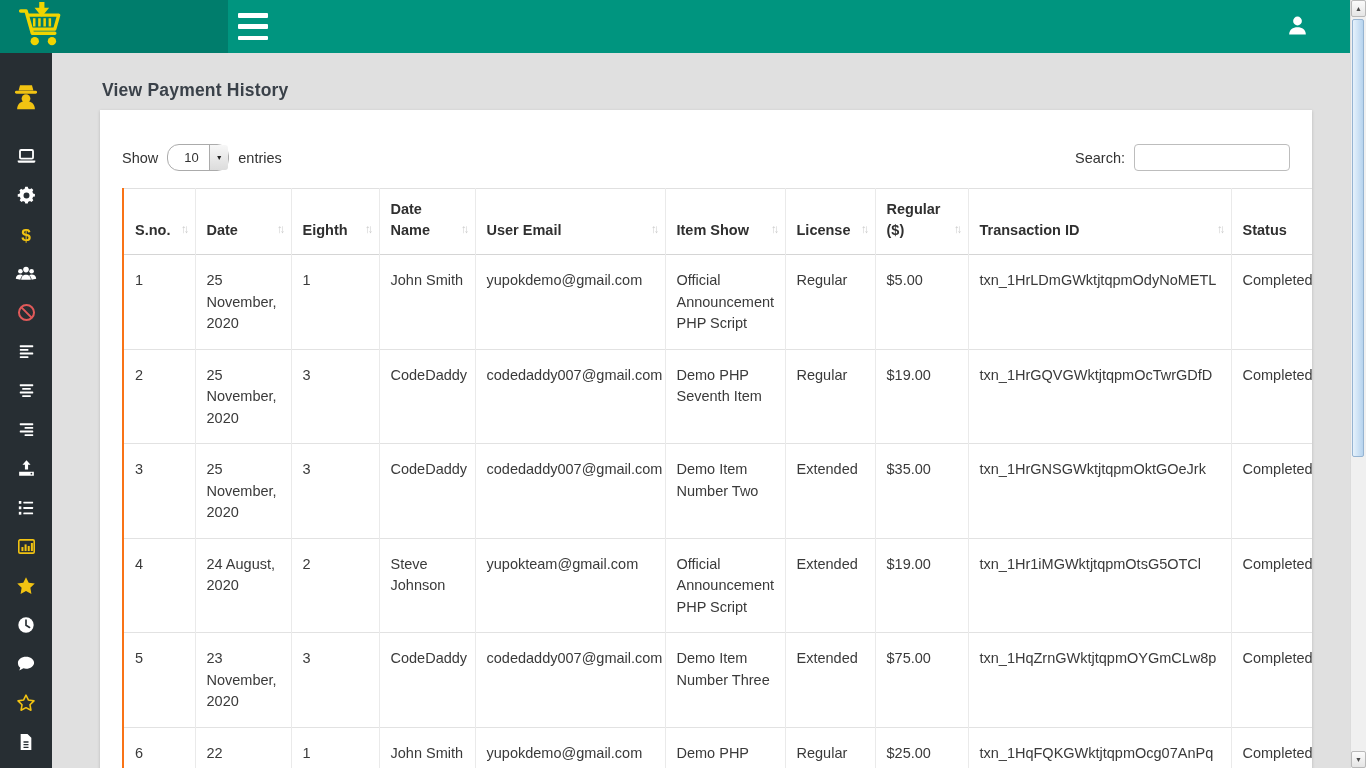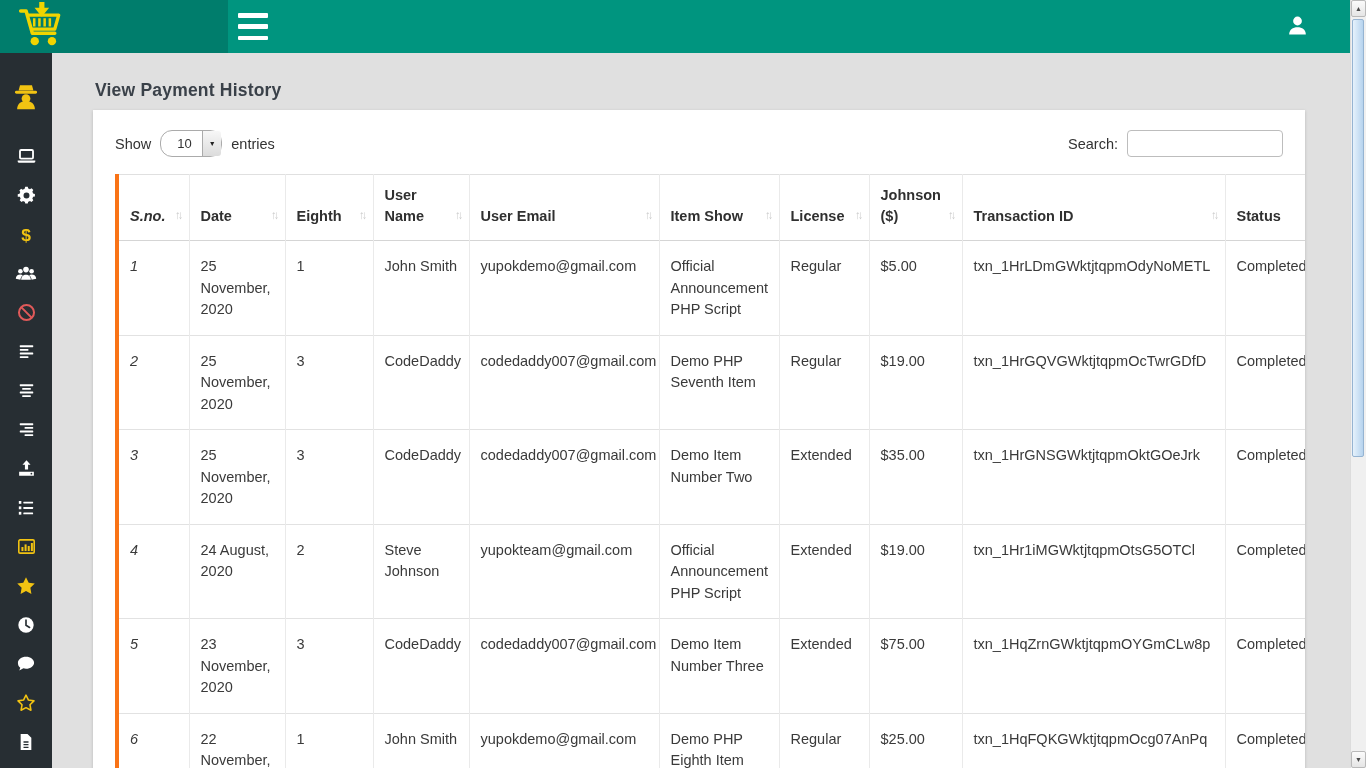--- a/index.html
+++ b/index.html
@@ -16,42 +16,42 @@
   .hamburger i{display:block;height:4.5px;background:#fff;border-radius:1px;}
   .user-btn{position:absolute;left:1282px;top:12px;width:30px;height:30px;display:flex;
             align-items:center;justify-content:center;cursor:pointer;color:#fff;}
   
   .sidebar{position:absolute;left:0;top:53px;width:52px;height:715px;background:#272E33;
            display:flex;flex-direction:column;align-items:center;padding-top:14px;box-sizing:border-box;}
   .side-item{height:39px;width:52px;display:flex;align-items:center;justify-content:center;cursor:pointer;}
   .side-item.first{height:60px;margin-bottom:10px;}
   .side-item .icon{display:flex;align-items:center;justify-content:center;}
   
-  .main{position:absolute;left:52px;top:53px;width:1298px;height:715px;}
+  .main{position:absolute;left:59px;top:53px;width:1298px;height:715px;}
   .page-title{margin:27px 0 0 43px;font-size:17.5px;font-weight:bold;color:#3A4149;letter-spacing:.2px;}
   .card{position:absolute;left:41px;top:57px;width:1212px;height:720px;background:#fff;
         box-shadow:0 1px 3px rgba(0,0,0,.18);overflow:hidden;}
-  .controls{display:flex;align-items:center;padding:20px 22px 0 22px;font-size:14.5px;color:#333;}
+  .controls{display:flex;align-items:center;padding:34px 22px 0 22px;font-size:14.5px;color:#333;}
   .length{display:flex;align-items:center;}
   .select{width:62px;height:27px;border:1px solid #ABABAB;border-radius:12px;background:#fff;
           position:relative;margin:0 9px;font-size:13px;cursor:pointer;box-sizing:border-box;}
   .select-value{line-height:25px;padding-left:16px;display:block;}
   .select-arrow{position:absolute;right:0;top:0;bottom:0;width:18px;
           background:linear-gradient(#F7F7F7,#DCDCDC);border-left:1px solid #ABABAB;
           border-radius:0 3px 3px 0;display:flex;align-items:center;justify-content:center;
           font-size:7px;color:#222;}
   .search{margin-left:auto;display:flex;align-items:center;}
   .search label{margin-right:9px;text-align:right;}
   .search-input{width:156px;height:27px;border:1px solid #BDBDBD;border-radius:4px;outline:none;
           box-sizing:border-box;font-family:"Liberation Sans",sans-serif;font-size:14px;padding:0 8px;}
   
   .table-wrap{margin:17px 0 0 22px;width:1190px;overflow:hidden;}
   table{border-collapse:collapse;table-layout:fixed;width:1226px;font-size:14.5px;color:#3A3A3A;}
   th,td{border-left:1px solid #EAEAEA;text-align:left;box-sizing:border-box;}
-  th:first-child,td:first-child{border-left:4px solid #f97316;font-style:italic;}
+  th:first-child,td:first-child{border-left:2px solid #f97316;}
   thead tr{border-top:1px solid #E0E0E0;border-bottom:1px solid #D5D5D5;}
   tbody tr{border-bottom:1px solid #E2E2E2;}
   th{vertical-align:bottom;padding:10px 10px 13px 11px;font-weight:bold;height:62px;
      position:relative;line-height:21px;color:#303030;}
   td{vertical-align:top;padding:15px 10px 14px 11px;height:88px;line-height:21.5px;}
   .sort{position:absolute;right:5px;bottom:14px;color:#CBCBCB;font-size:11.5px;}
   .sort .dn{margin-left:-3px;}
   
   .scrollbar{position:absolute;right:0;top:0;width:16px;height:768px;background:#F0F0F0;
              border-left:1px solid #DCDCDC;box-sizing:border-box;}
@@ -276,25 +276,25 @@
           <col style="width:90px">
             <col style="width:93px">
             <col style="width:263px">
           <col style="width:118px">
         </colgroup>
         <thead>
             <tr>
               <th><span>S.no.</span><span class="sort"><span class="up">↑</span><span class="dn">↓</span></span></th>
               <th><span>Date</span><span class="sort"><span class="up">↑</span><span class="dn">↓</span></span></th>
               <th><span>Eighth</span><span class="sort"><span class="up">↑</span><span class="dn">↓</span></span></th>
-              <th><span>User Name</span><span class="sort"><span class="up">↑</span><span class="dn">↓</span></span></th>
+              <th><span>Date Name</span><span class="sort"><span class="up">↑</span><span class="dn">↓</span></span></th>
               <th><span>User Email</span><span class="sort"><span class="up">↑</span><span class="dn">↓</span></span></th>
               <th><span>Item Show</span><span class="sort"><span class="up">↑</span><span class="dn">↓</span></span></th>
               <th><span>License</span><span class="sort"><span class="up">↑</span><span class="dn">↓</span></span></th>
-              <th><span>Johnson ($)</span><span class="sort"><span class="up">↑</span><span class="dn">↓</span></span></th>
+              <th><span>Regular ($)</span><span class="sort"><span class="up">↑</span><span class="dn">↓</span></span></th>
               <th><span>Transaction ID</span><span class="sort"><span class="up">↑</span><span class="dn">↓</span></span></th>
               <th><span>Status</span></th>
             </tr>
           </thead>
         <tbody>
             <tr>
               <td>1</td>
               <td>25 November, 2020</td>
               <td>1</td>
               <td>John Smith</td>

